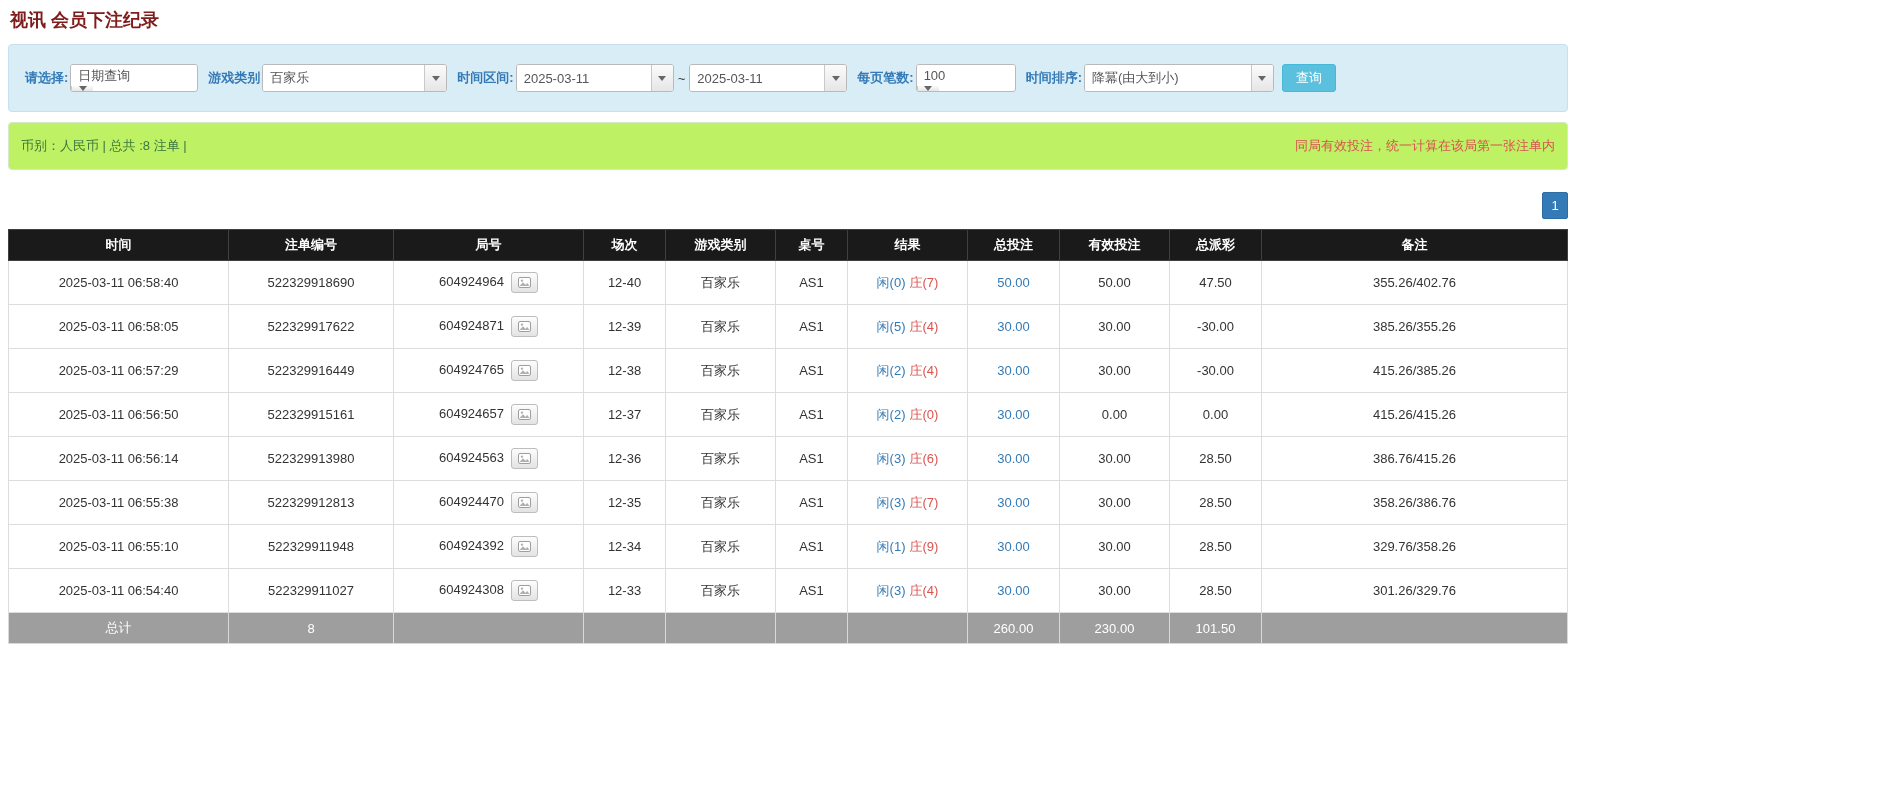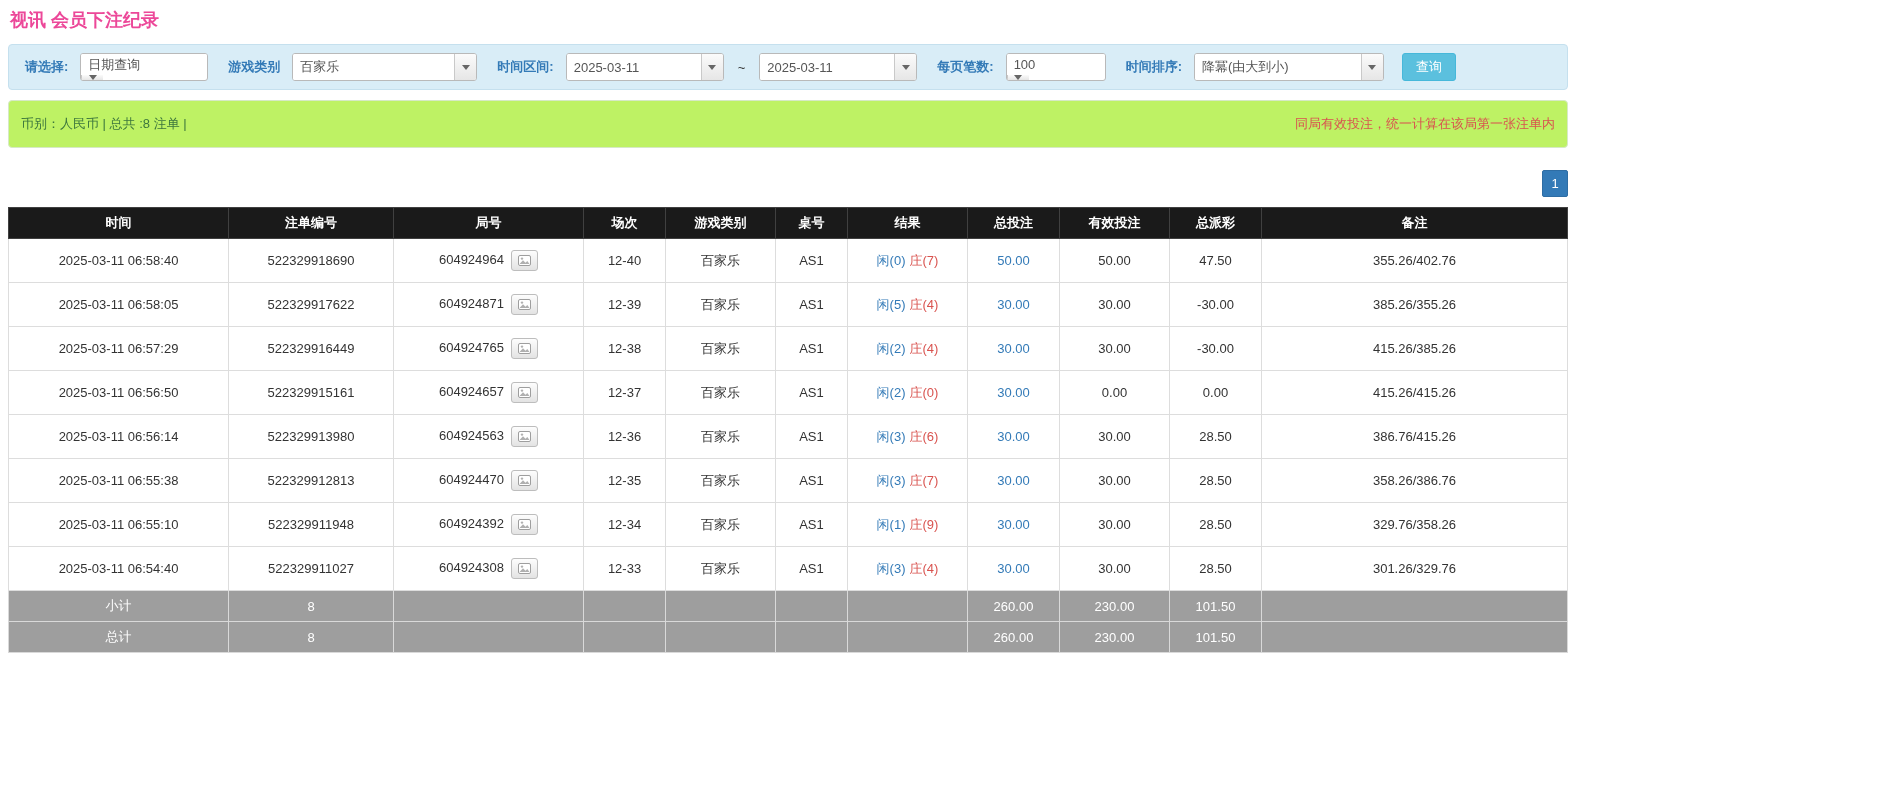--- a/index.html
+++ b/index.html
@@ -6,31 +6,31 @@
   html, body { background: #fff; }
   body {
     font-family: "Liberation Sans", "DejaVu Sans", sans-serif;
     font-size: 13px;
     color: #333;
     min-width: 1895px;
   }
   .page { width: 1560px; margin: 6px 0 20px 8px; }
 
   
-  .page-title { font-size: 18px; font-weight: 700; color: #ec4899; padding: 2px 0 12px 2px; }
+  .page-title { font-size: 18px; font-weight: 700; color: #7f1d1d; padding: 2px 0 12px 2px; }
 
   
   .filter-bar {
     background: #d9edf7;
     border: 1px solid #c5e0ee;
     border-radius: 4px;
-    padding: 8px 10px;
+    padding: 19px 10px;
     display: flex;
     align-items: center;
-    gap: 12px;
+    gap: 2px;
     white-space: nowrap;
   }
   .flabel { color: #337ab7; font-weight: 700; font-size: 13px; margin-left: 8px; }
   .flabel:first-child { margin-left: 6px; }
   .combo {
     display: inline-flex;
     height: 28px;
     border: 1px solid #b9b9b9;
     border-radius: 3px;
     background: #fff;
@@ -431,33 +431,20 @@
       <span class="res-player">闲(3)</span><span class="res-banker">庄(4)</span>
     </td>
     <td><a class="bet-link">30.00</a></td>
     <td>30.00</td>
     <td>28.50</td>
     <td>301.26/329.76</td>
   </tr>
 </tbody>
     <tbody>
       <tr class="sum-row">
-        <td>小计</td>
-        <td>8</td>
-        <td></td>
-        <td></td>
-        <td></td>
-        <td></td>
-        <td></td>
-        <td>260.00</td>
-        <td>230.00</td>
-        <td>101.50</td>
-        <td></td>
-      </tr>
-      <tr class="sum-row">
         <td>总计</td>
         <td>8</td>
         <td></td>
         <td></td>
         <td></td>
         <td></td>
         <td></td>
         <td>260.00</td>
         <td>230.00</td>
         <td>101.50</td>

